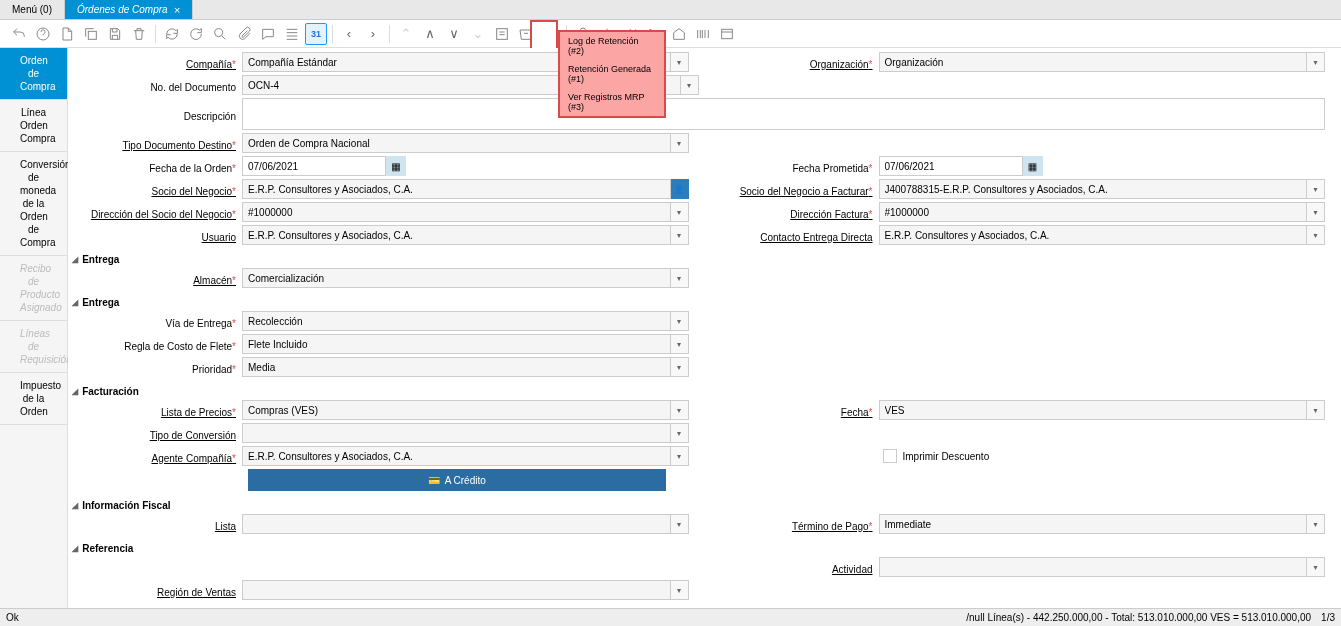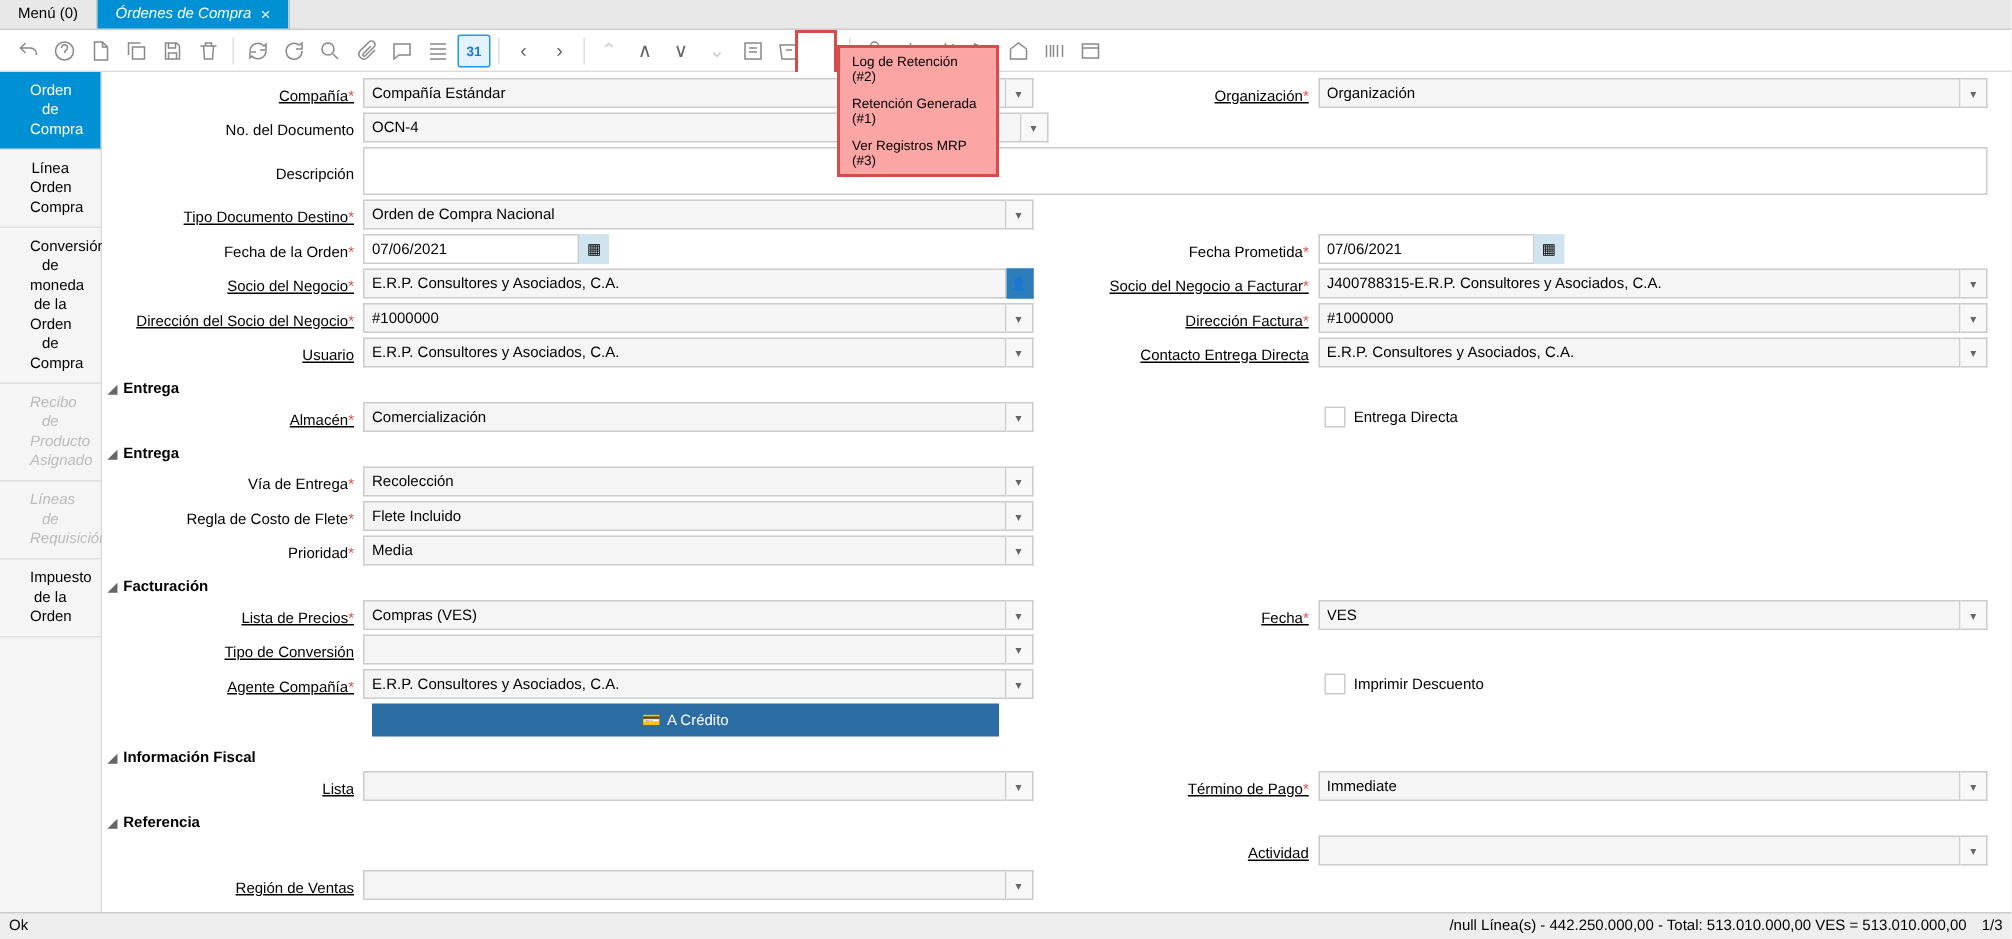--- a/index.html
+++ b/index.html
@@ -367,24 +367,20 @@
       <div class="row">
         <div class="field half">
           <div class="label link"><span>Almacén</span><span class="req">*</span></div>
           <div class="input-wrap">
               <input class="input readonly" readonly="" value="Comercialización" style="">
               <div class="dd-btn">▾</div>
             </div>
         </div>
         <div class="field half">
           <div class="label"></div>
-          <div class="check-field">
-              <div class="checkbox"></div>
-              <span>Entrega Directa</span>
-            </div>
         </div>
       </div>
     </div>
 
     <div class="section">
       <div class="section-head">
           <span class="arrow">◢</span>
           <span>Entrega</span>
         </div>
       <div class="row">

